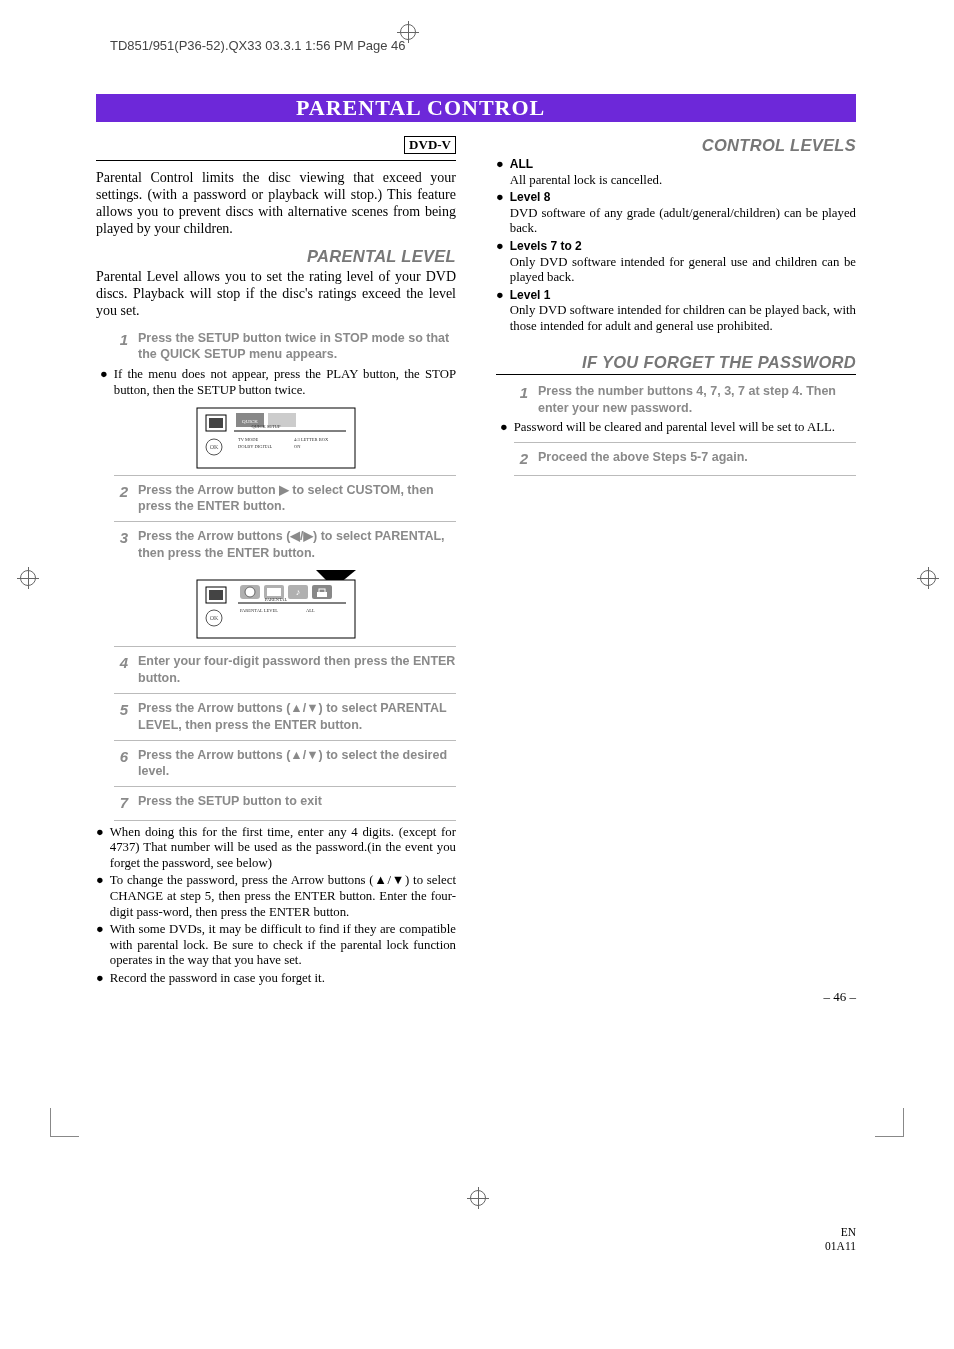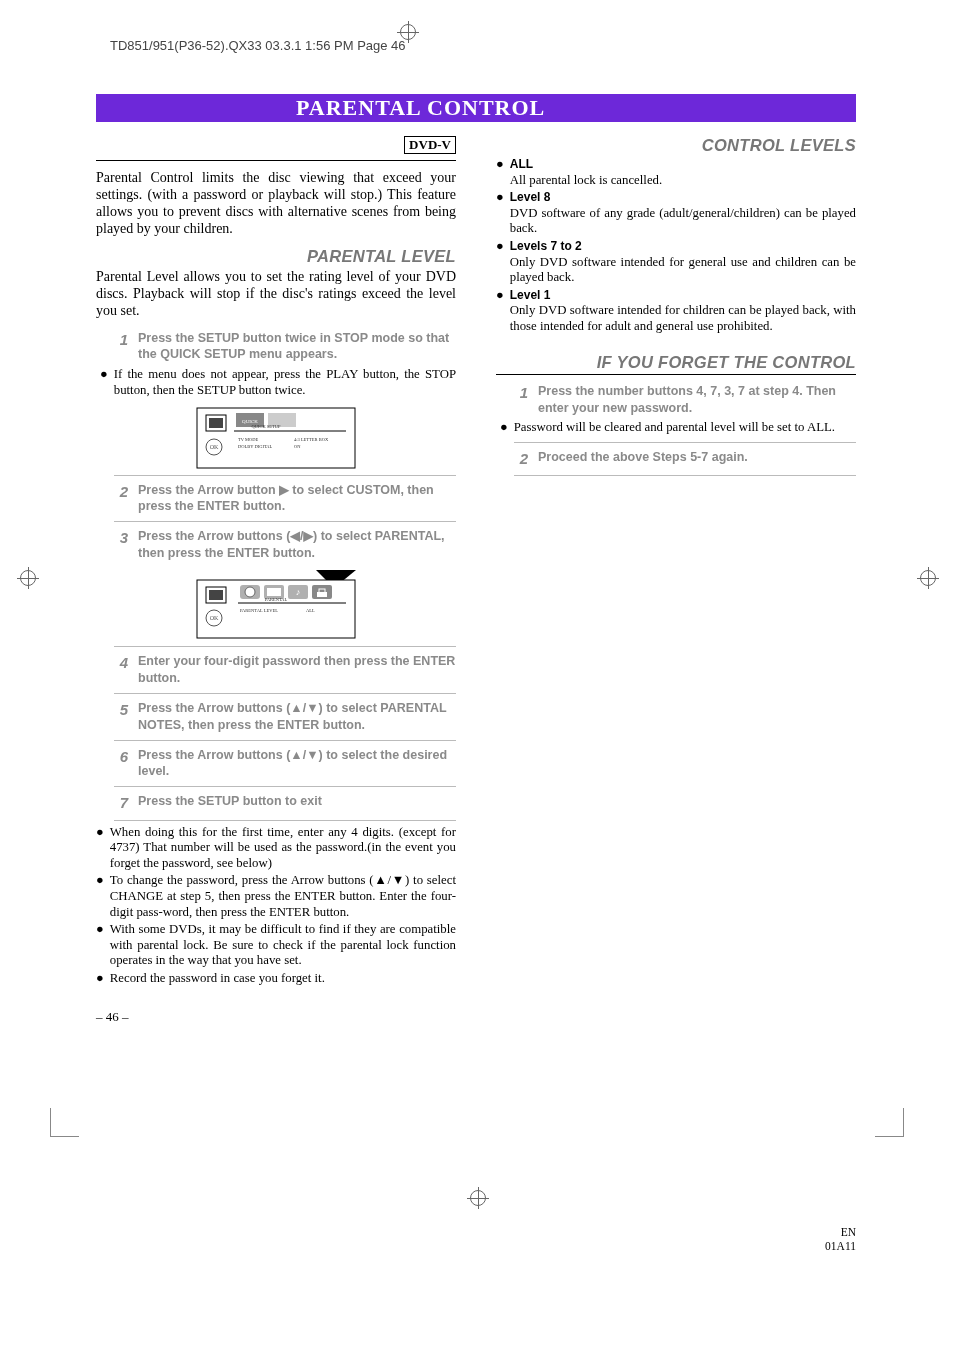--- a/index.html
+++ b/index.html
@@ -115,23 +115,23 @@
     font-size: 13px;
     margin-top: 10px;
   }
 
   .diagram {
     margin: 8px auto 4px auto;
     display: block;
   }
 
   .page-num {
-    text-align: left;
+    text-align: right;
     font-size: 13px;
-    margin-top: 20px;
+    margin-top: 0;
   }
 
   .footer-right {
     position: absolute;
     right: 0;
     text-align: right;
     font-size: 11.5px;
     line-height: 1.2;
     top: 1132px;
   }
@@ -231,21 +231,21 @@
 
       <div class="step-sep"></div>
       <div class="step">
         <span class="step-num">4</span>
         <span class="step-text">Enter your four-digit password then press the ENTER button.</span>
       </div>
 
       <div class="step-sep"></div>
       <div class="step">
         <span class="step-num">5</span>
-        <span class="step-text">Press the Arrow buttons (▲/▼) to select PARENTAL NOTES, then press the ENTER button.</span>
+        <span class="step-text">Press the Arrow buttons (▲/▼) to select PARENTAL LEVEL, then press the ENTER button.</span>
       </div>
 
       <div class="step-sep"></div>
       <div class="step">
         <span class="step-num">6</span>
         <span class="step-text">Press the Arrow buttons (▲/▼) to select the desired level.</span>
       </div>
 
       <div class="step-sep"></div>
       <div class="step">
@@ -297,21 +297,21 @@
         </span>
       </div>
       <div class="bullet-line">
         <span class="bullet-dot">●</span>
         <span class="bullet-content">
           <span class="bold-label">Level 1</span><br>
           <span>Only DVD software intended for children can be played back, with those intended for adult and general use prohibited.</span>
         </span>
       </div>
 
-      <div class="section-heading" style="margin-top:18px;">IF YOU FORGET THE CONTROL</div>
+      <div class="section-heading" style="margin-top:18px;">IF YOU FORGET THE PASSWORD</div>
       <div class="rule"></div>
 
       <div class="step">
         <span class="step-num">1</span>
         <span class="step-text">Press the number buttons 4, 7, 3, 7 at step 4. Then enter your new password.</span>
       </div>
       <div class="bullet-line" style="margin-left:4px;">
         <span class="bullet-dot">●</span>
         <span class="bullet-content">Password will be cleared and parental level will be set to ALL.</span>
       </div>

